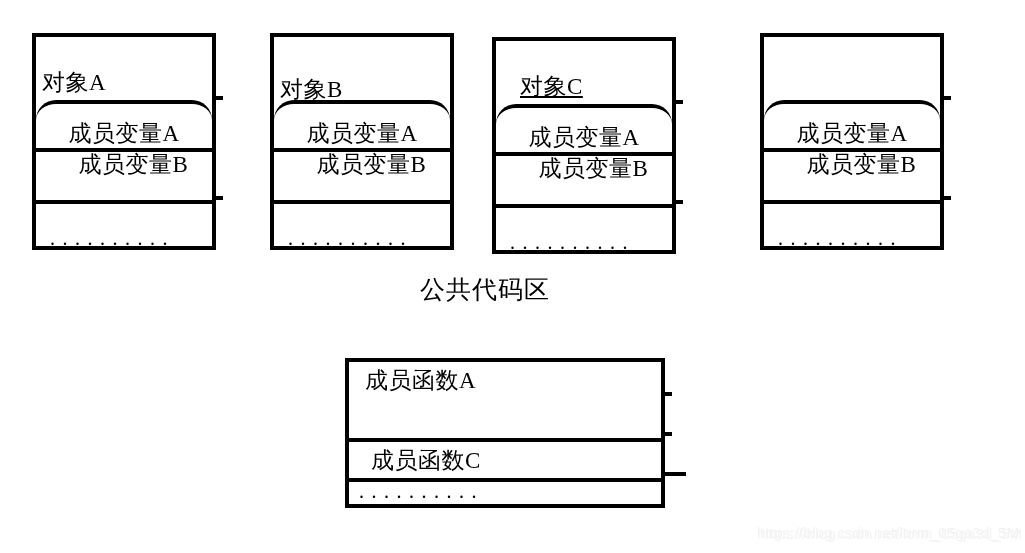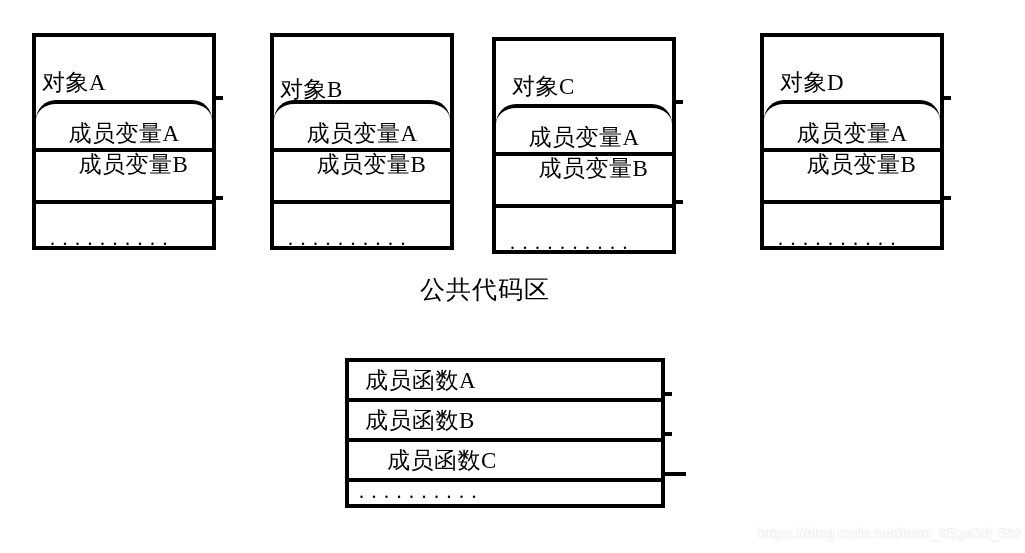--- a/index.html
+++ b/index.html
@@ -193,63 +193,57 @@
     <div class="obj-row var-row var-row-b divider" style="top:111px; height:52px;">
       <span class="rowtext">成员变量B</span>
     </div>
     <div class="obj-row dots-row divider" style="top:163px; height:50px;">
       <span class="dots">..........</span>
     </div>
   </div>
 
   <div class="obj-box" style="left:492px; top:37px; width:184px; height:217px;">
     <div class="obj-row title-row" style="top:0px; height:63px;">
-      <span class="rowtext" style="padding-left:16px;">对象C</span>
+      <span class="rowtext" style="padding-left:24px;text-decoration:underline;">对象C</span>
     </div>
     <div class="obj-row var-row var-row-a divider" style="top:63px; height:48px;">
       <span class="rowtext">成员变量A</span>
     </div>
     <div class="obj-row var-row var-row-b divider" style="top:111px; height:52px;">
       <span class="rowtext">成员变量B</span>
     </div>
     <div class="obj-row dots-row divider" style="top:163px; height:50px;">
       <span class="dots">..........</span>
     </div>
   </div>
   <div class="nub" style="left:672px; top:100px; width:11px;"></div>
   <div class="nub" style="left:672px; top:200px; width:11px;"></div>
 
   <div class="obj-box" style="left:760px; top:33px; width:184px; height:217px;">
-    <div class="obj-row title-row" style="top:0px; height:63px;">
-      <span class="rowtext" style="padding-left:16px;">对象D</span>
-    </div>
     <div class="obj-row var-row var-row-a divider" style="top:63px; height:48px;">
       <span class="rowtext">成员变量A</span>
     </div>
     <div class="obj-row var-row var-row-b divider" style="top:111px; height:52px;">
       <span class="rowtext">成员变量B</span>
     </div>
     <div class="obj-row dots-row divider" style="top:163px; height:50px;">
       <span class="dots">..........</span>
     </div>
   </div>
   <div class="nub" style="left:940px; top:96px; width:11px;"></div>
   <div class="nub" style="left:940px; top:196px; width:11px;"></div>
 
   <div class="caption" style="left:420px; top:277px;">公共代码区</div>
 
   <div class="code-box" style="left:345px; top:358px; width:320px; height:150px;text-align:right;">
     <div class="code-row" style="top:0px; height:36px;">
       <span class="rowtext">成员函数A</span>
     </div>
-    <div class="code-row divider" style="top:36px; height:40px;">
-      <span class="rowtext">成员函数B</span>
-    </div>
     <div class="code-row divider" style="top:76px; height:40px;">
-      <span class="rowtext" style="padding-left:38px;">成员函数C</span>
+      <span class="rowtext" style="padding-left:22px;">成员函数C</span>
     </div>
     <div class="code-row code-dots-row divider" style="top:116px; height:26px;">
       <span class="dots">..........</span>
     </div>
   </div>
   <div class="nub" style="left:661px; top:392px; width:11px;"></div>
   <div class="nub" style="left:661px; top:432px; width:11px;"></div>
   <div class="nub" style="left:661px; top:472px; width:25px;"></div>
 
   <div class="watermark">

